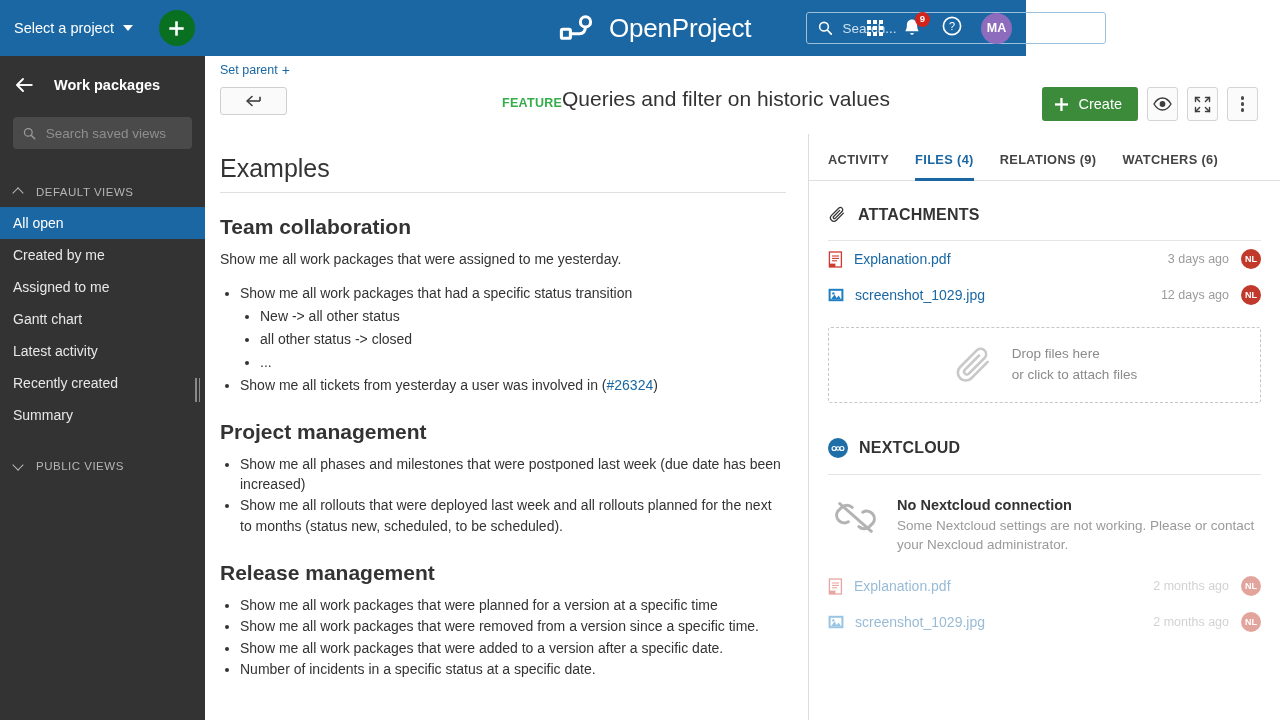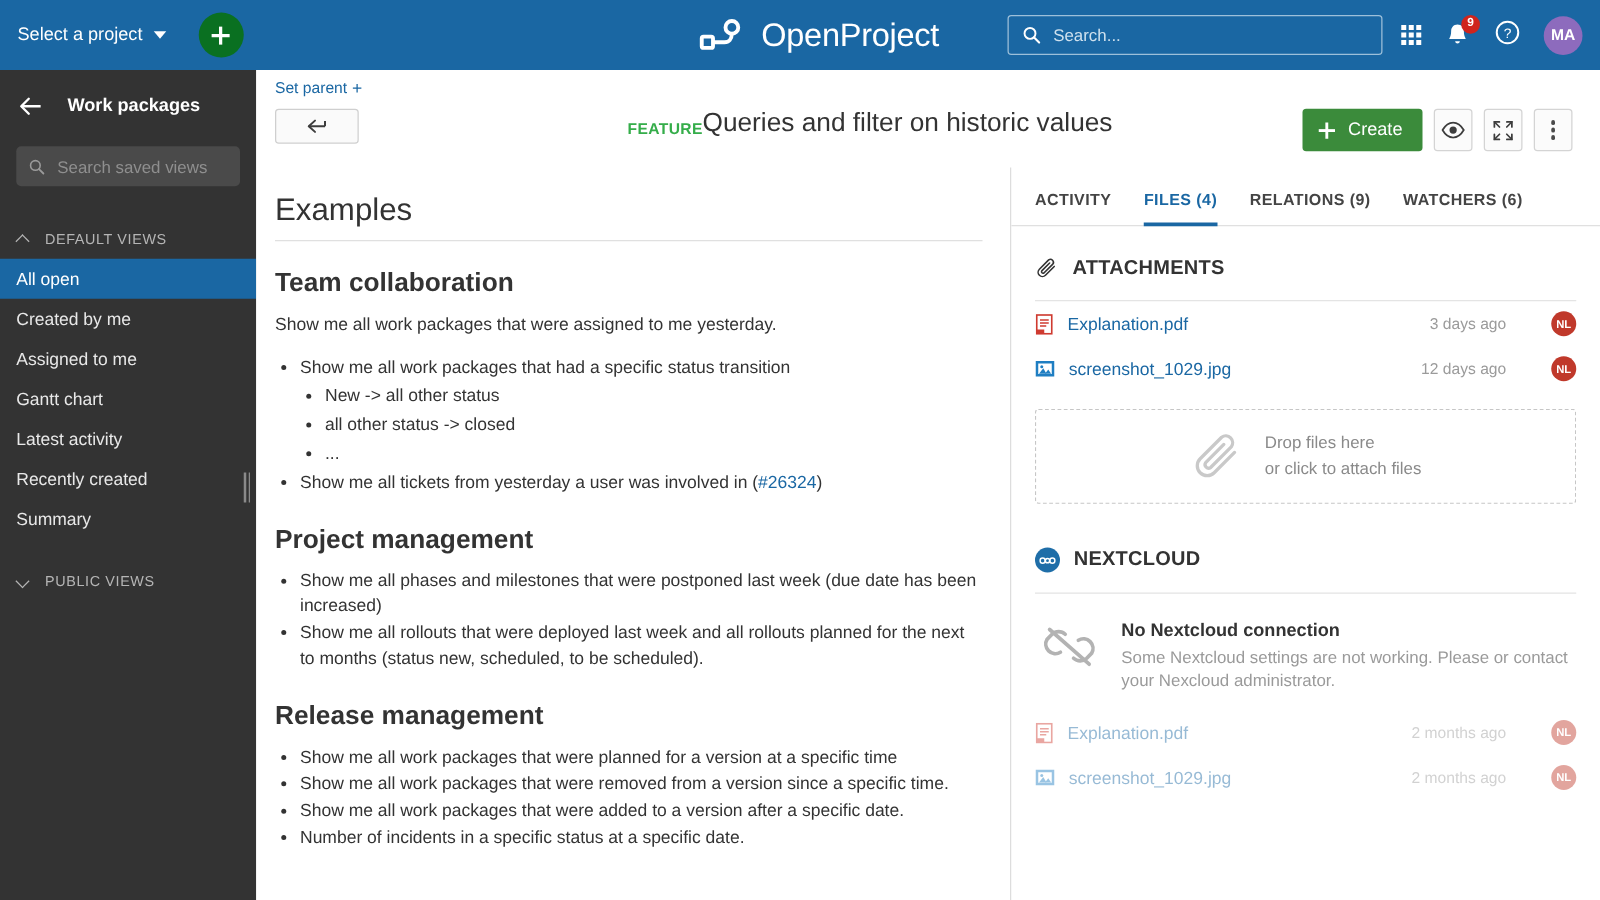--- a/index.html
+++ b/index.html
@@ -6,21 +6,21 @@
   html, body {
     width: 1280px; height: 720px;
     font-family: "Liberation Sans", sans-serif;
     background: #ffffff;
     overflow: hidden;
   }
 
   
   #topbar {
     position: absolute; top: 0; left: 0;
-    width: 1280px; height: 56px;
+    width: 1026px; height: 56px;
     background: #1a67a3;
     display: flex; align-items: center;
     color: #ffffff;
   }
   .proj-select {
     display: flex; align-items: center; gap: 9px;
     margin-left: 14px; font-size: 14.5px; color: #fff;
     cursor: pointer; height: 56px;
   }
   .caret-down {
@@ -245,21 +245,21 @@
     display: flex; align-items: center;
     height: 36px; gap: 11px;
   }
   .file-name { font-size: 14px; color: #1a67a3; cursor: pointer; flex: 1; }
   .file-date { font-size: 12.5px; color: #9b9b9b; }
   .avatar-sm {
     width: 20px; height: 20px; border-radius: 50%;
     background: #c0392b; color: #fff;
     font-size: 9px; font-weight: 700;
     display: flex; align-items: center; justify-content: center;
-    margin-left: 25px;
+    margin-left: 1px;
   }
   .faded { opacity: 0.45; }
 
   .dropzone {
     margin-top: 14px; height: 76px;
     border: 1.6px dashed #c6c6c6; border-radius: 3px;
     display: flex; align-items: center; justify-content: center; gap: 16px;
     cursor: pointer;
   }
   .dz-text { font-size: 13.5px; color: #8a8a8a; line-height: 1.55; }

